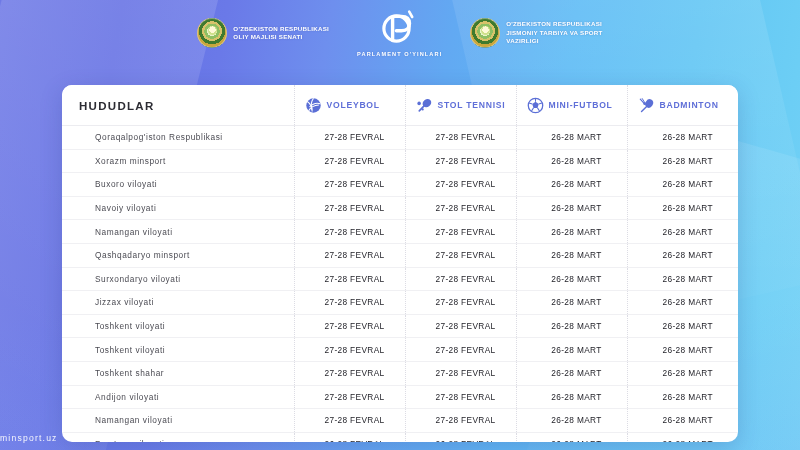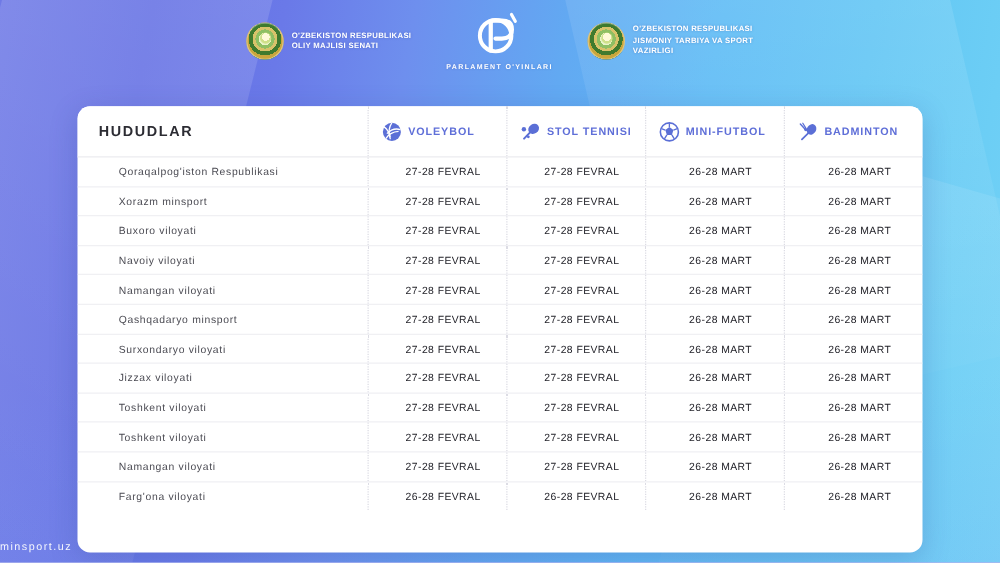--- a/index.html
+++ b/index.html
@@ -416,20 +416,34 @@
           <td class="val">26-28 MART</td>
         </tr>
         <tr>
           <td class="region">Toshkent viloyati</td>
           <td class="val">27-28 FEVRAL</td>
           <td class="val">27-28 FEVRAL</td>
           <td class="val">26-28 MART</td>
           <td class="val">26-28 MART</td>
         </tr>
         <tr>
+          <td class="region">Toshkent shahar</td>
+          <td class="val">27-28 FEVRAL</td>
+          <td class="val">27-28 FEVRAL</td>
+          <td class="val">26-28 MART</td>
+          <td class="val">26-28 MART</td>
+        </tr>
+        <tr>
+          <td class="region">Andijon viloyati</td>
+          <td class="val">27-28 FEVRAL</td>
+          <td class="val">27-28 FEVRAL</td>
+          <td class="val">26-28 MART</td>
+          <td class="val">26-28 MART</td>
+        </tr>
+        <tr>
           <td class="region">Namangan viloyati</td>
           <td class="val">27-28 FEVRAL</td>
           <td class="val">27-28 FEVRAL</td>
           <td class="val">26-28 MART</td>
           <td class="val">26-28 MART</td>
         </tr>
         <tr>
           <td class="region">Farg'ona viloyati</td>
           <td class="val">26-28 FEVRAL</td>
           <td class="val">26-28 FEVRAL</td>

